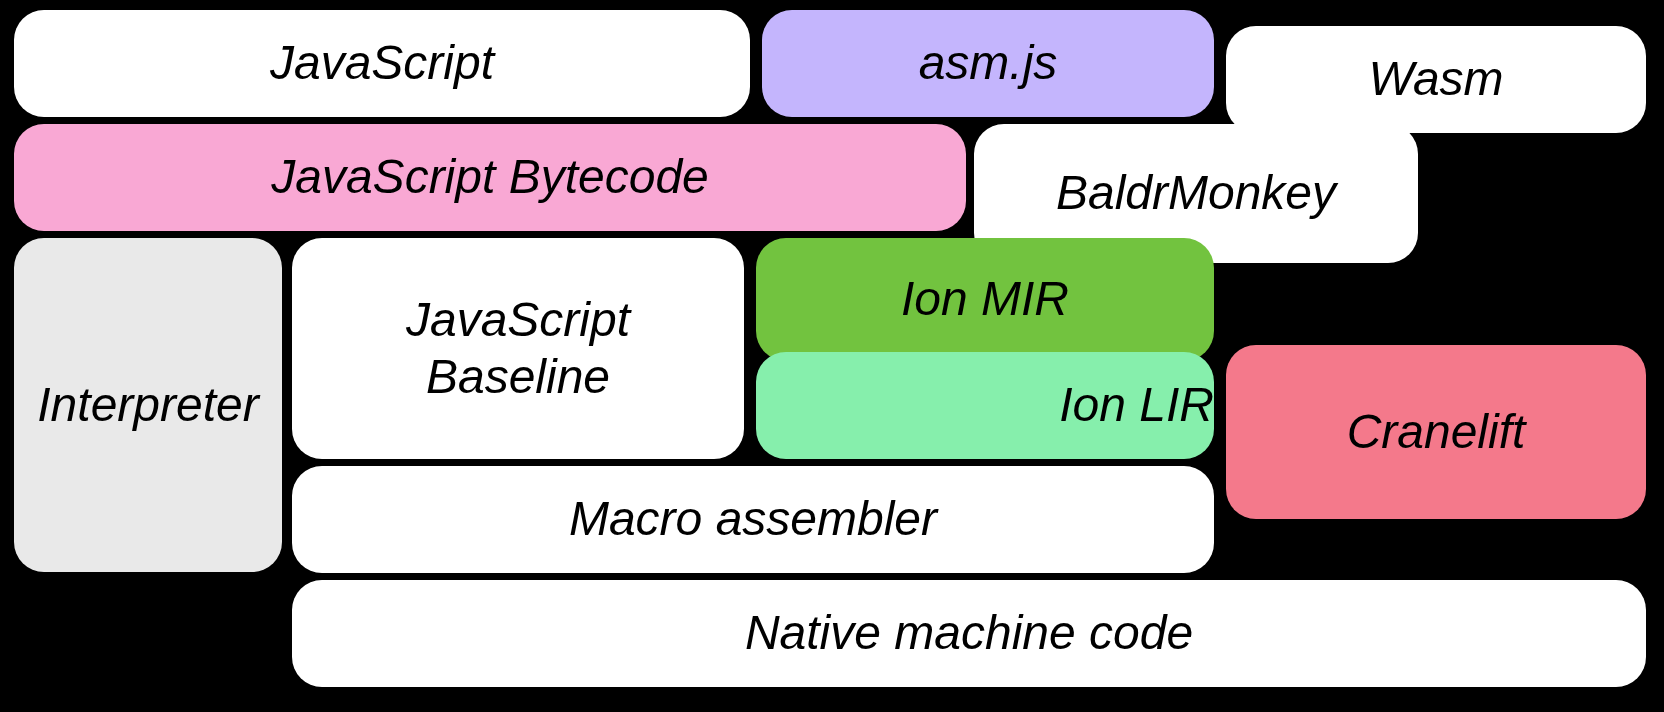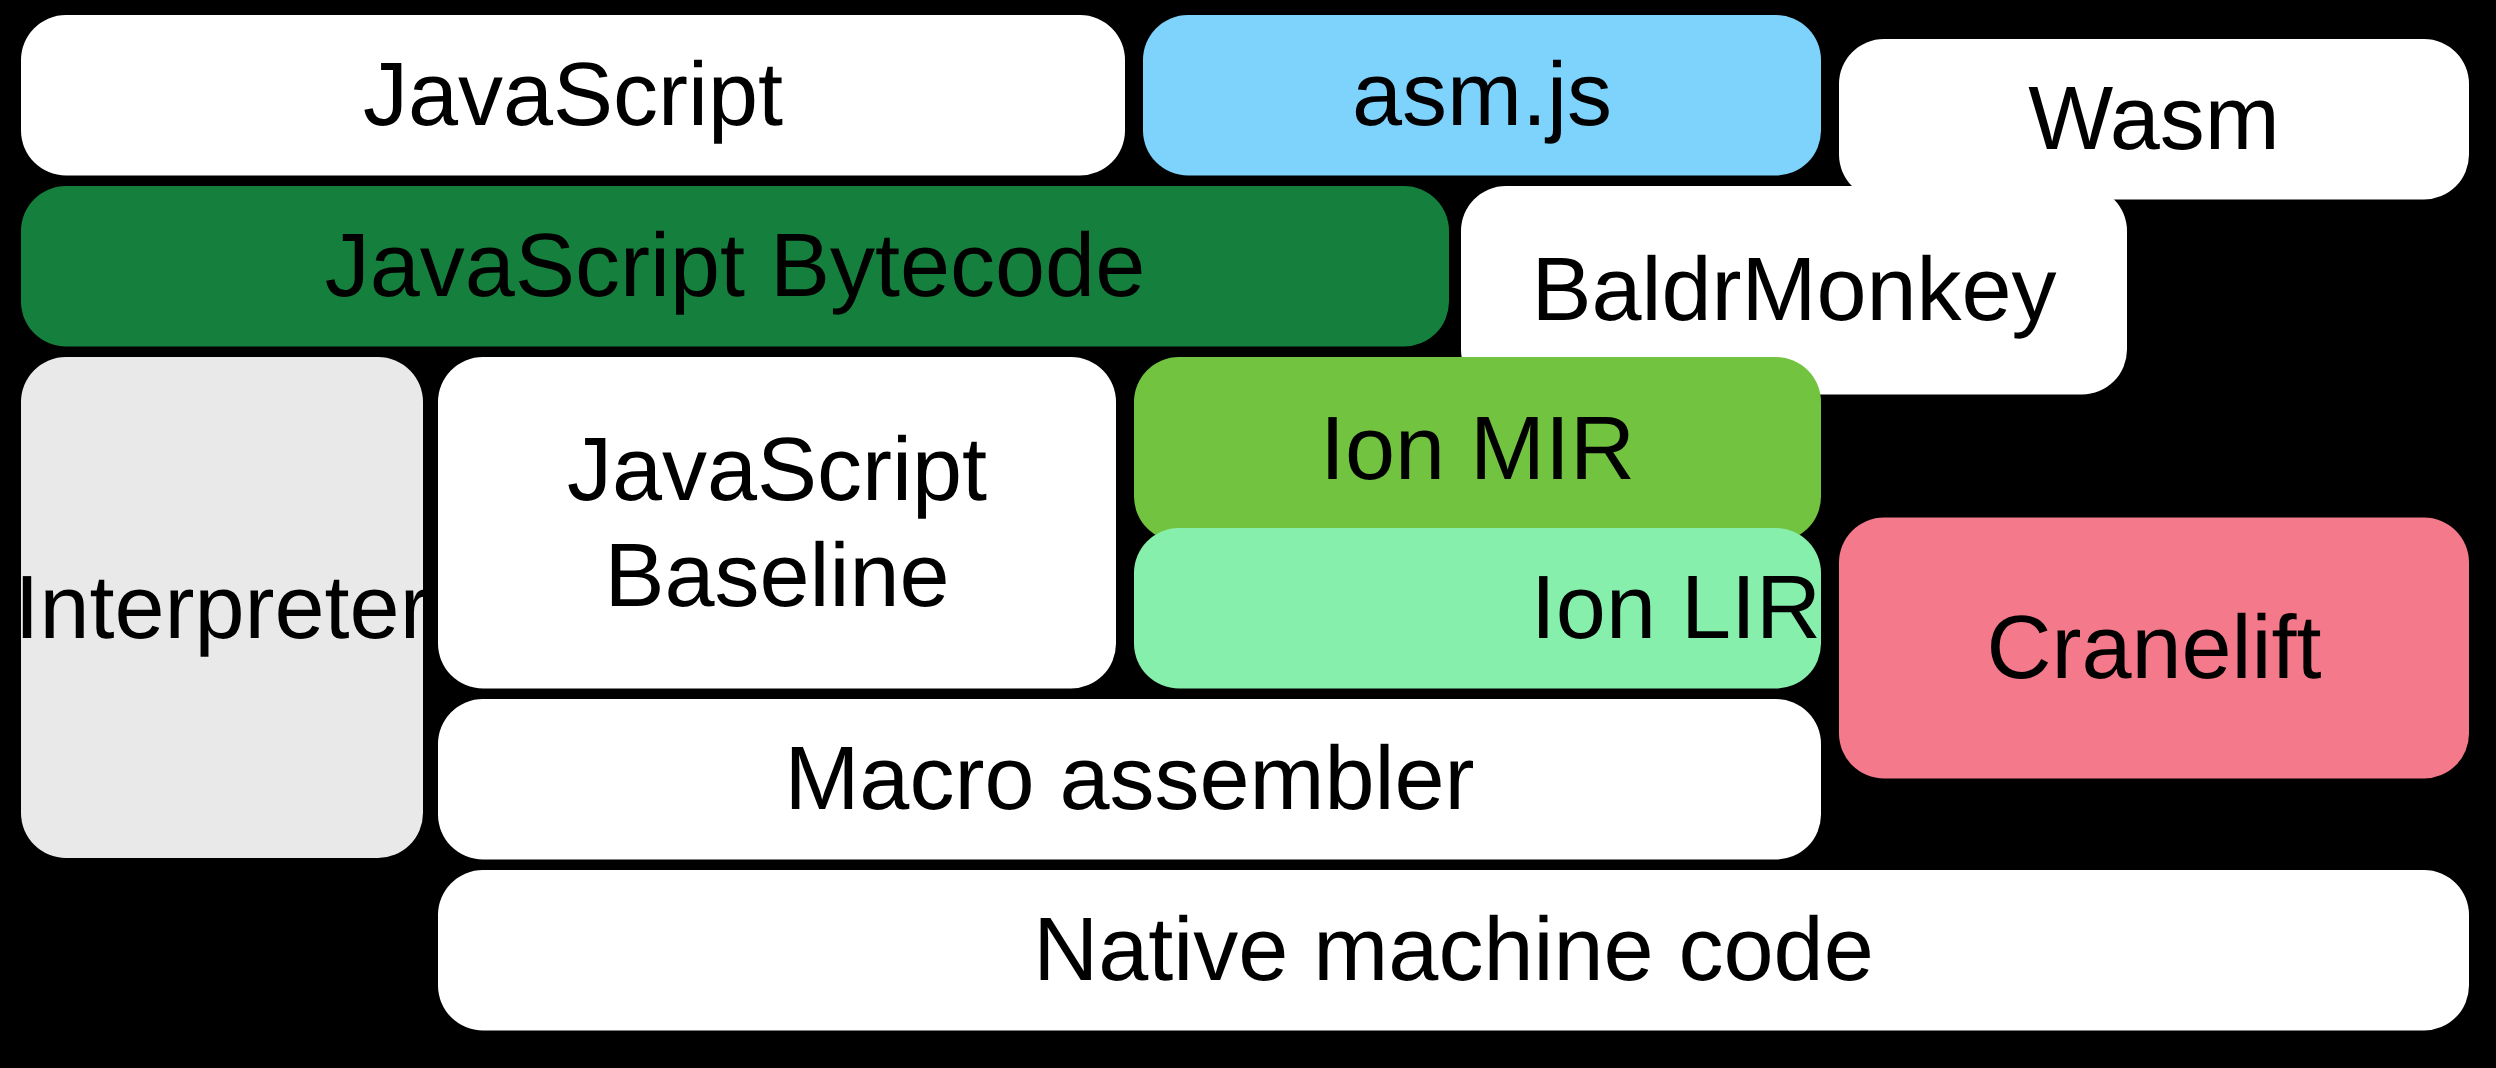--- a/index.html
+++ b/index.html
@@ -18,23 +18,24 @@
   .box {
     position: absolute;
     border-radius: 30px;
     background: #ffffff;
     color: #000000;
     display: flex;
     flex-direction: column;
     align-items: center;
     justify-content: center;
     text-align: center;
-    font-size: 60px;
+    font-size: 48px;
     line-height: 1.18;
     white-space: nowrap;
+    font-style: italic;
   }
   
   .b-javascript      { left: 14px;   top: 10px;  width: 736px;  height: 107px; }
   .b-asmjs           { left: 762px;  top: 10px;  width: 452px;  height: 107px; }
   .b-wasm            { left: 1226px; top: 10px;  width: 420px;  height: 107px; }
   
   .b-jsbytecode      { left: 14px;   top: 124px; width: 952px;  height: 107px; }
   .b-baldrmonkey     { left: 974px;  top: 124px; width: 444px;  height: 139px; }
   
   .b-interpreter     { left: 14px;   top: 238px; width: 268px;  height: 334px; }
@@ -48,29 +49,29 @@
 </style>
 </head>
 <body>
 
 <div class="stage">
 
   <div class="box b-javascript" style="background: rgb(255, 255, 255);">
     <span>JavaScript</span>
   </div>
 
-  <div class="box b-asmjs" style="background: #7dd3fc; text-align: center;">
+  <div class="box b-asmjs" style="background: #c4b5fd; text-align: center;">
     <span>asm.js</span>
   </div>
 
   <div class="box b-wasm" style="background: rgb(255, 255, 255); margin-top: 16px;">
     <span>Wasm</span>
   </div>
 
-  <div class="box b-jsbytecode" style="background: #15803d;">
+  <div class="box b-jsbytecode" style="background: #f9a8d4;">
     <span>JavaScript Bytecode</span>
   </div>
 
   <div class="box b-baldrmonkey" style="background: rgb(255, 255, 255);">
     <span>BaldrMonkey</span>
   </div>
 
   <div class="box b-interpreter" style="background: rgb(233, 233, 233);">
     <span>Interpreter</span>
   </div>

